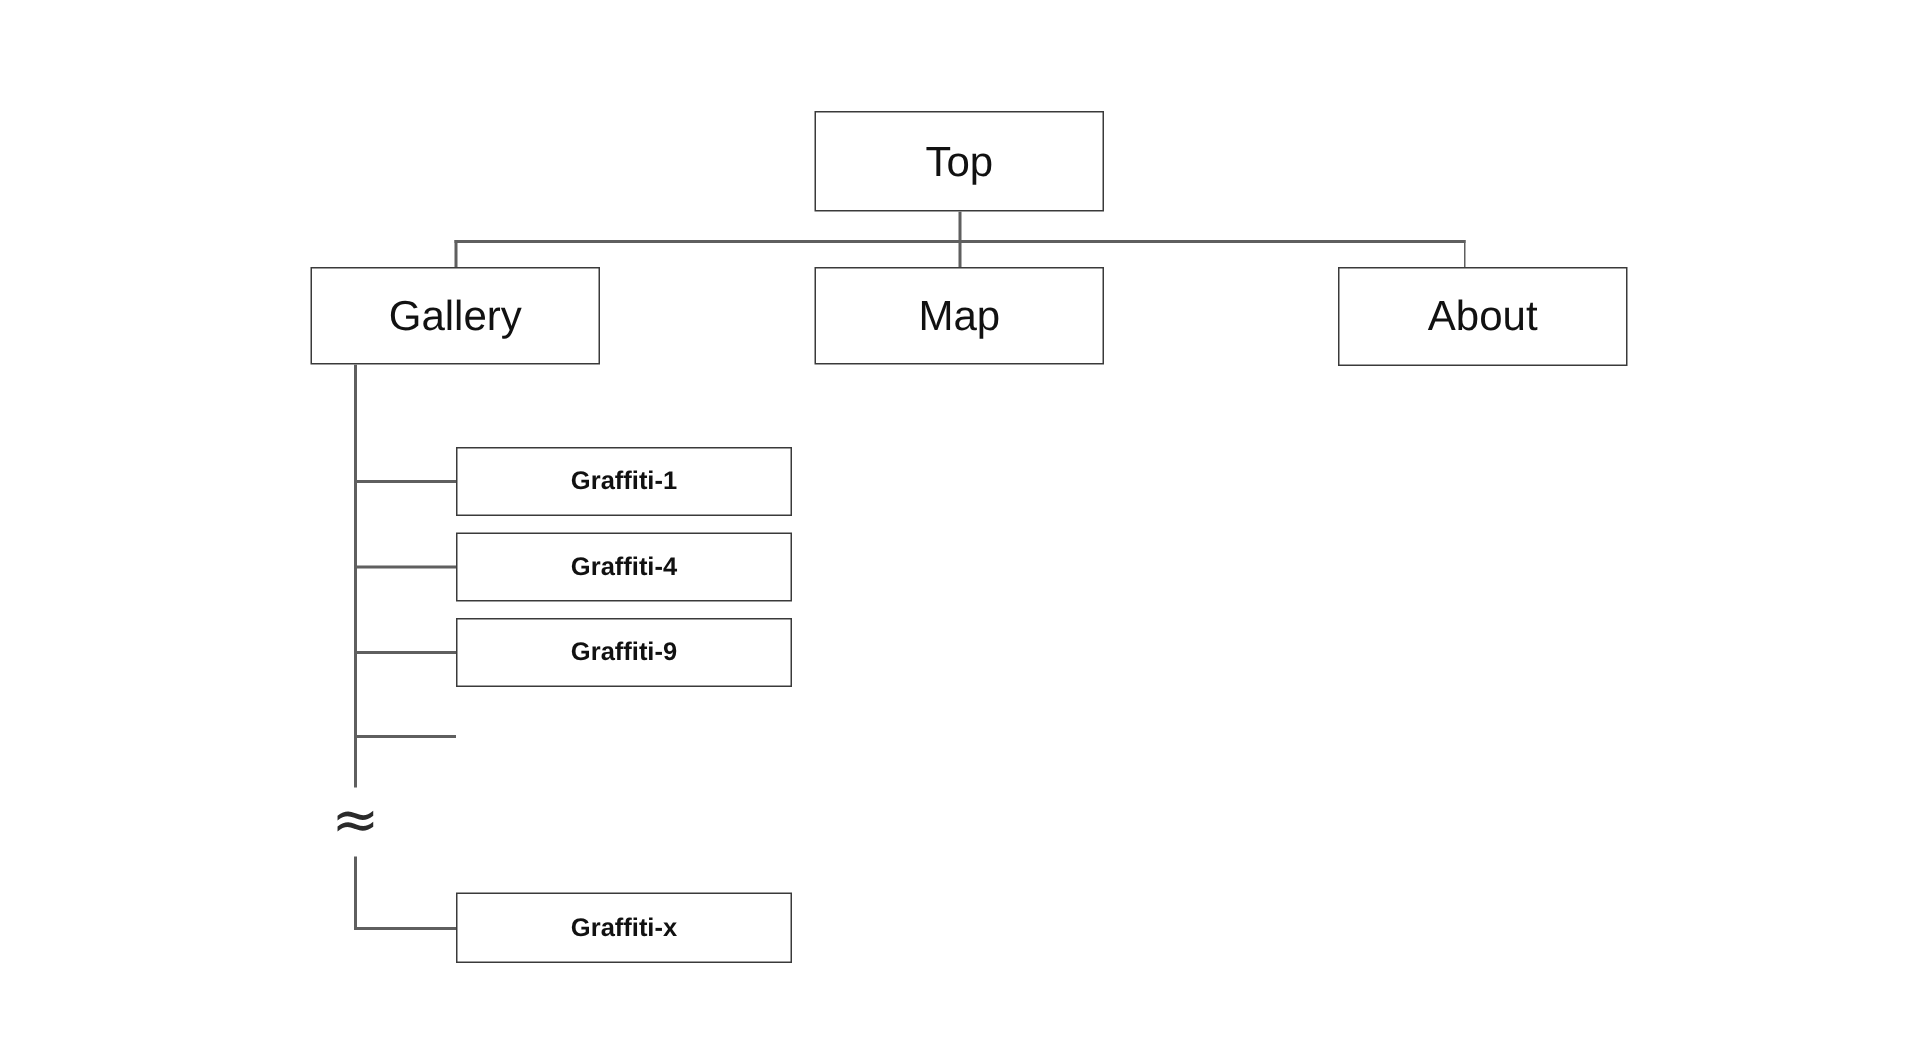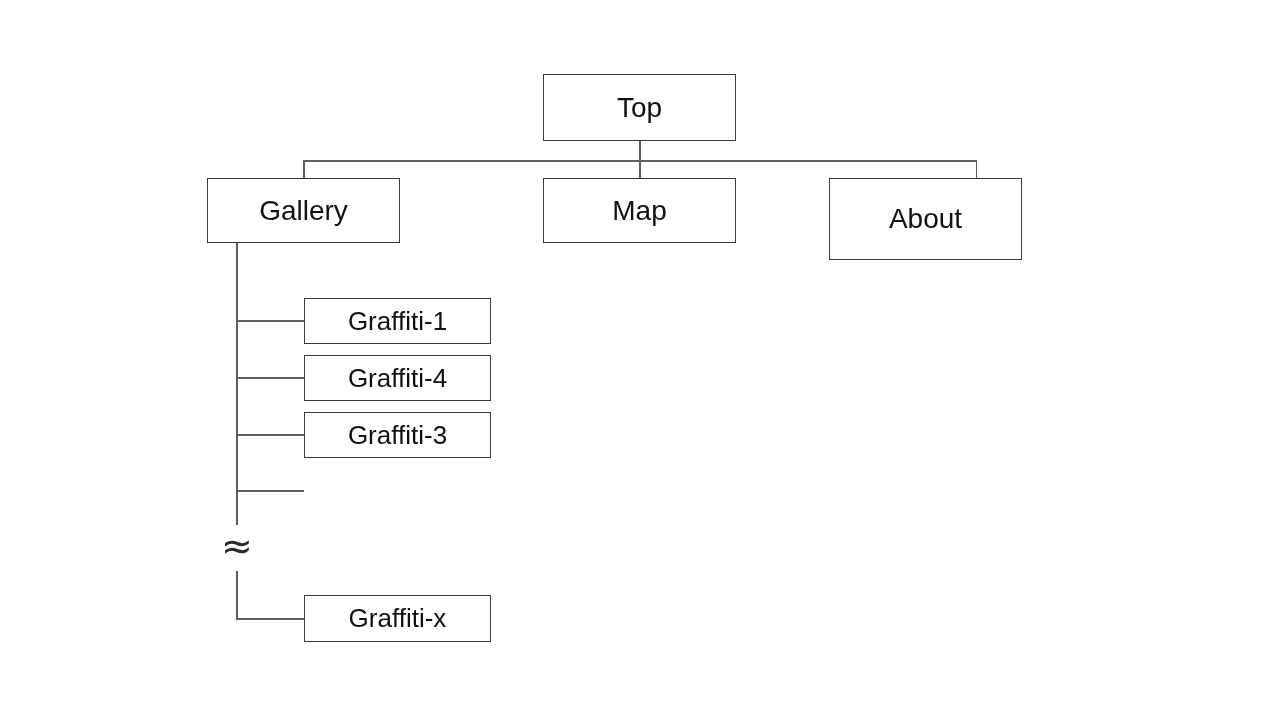--- a/index.html
+++ b/index.html
@@ -24,24 +24,25 @@
     justify-content: center;
     color: #111111;
     box-sizing: border-box;
   }
   .node.big {
     width: 193px;
     height: 67px;
     font-size: 28px;
   }
   .node.small {
-    width: 187px;
+    width: 224px;
     height: 46px;
-    font-size: 26px;
+    font-size: 17px;
     border-width: 1.5px;
+    font-weight: bold;
   }
   .line {
     position: absolute;
     background: #5f5f5f;
   }
   .line.h { height: 1.5px; }
   .line.v { width: 1.5px; }
   .break-symbol {
     position: absolute;
     left: 237px;
@@ -77,30 +78,30 @@
   <div class="node big" style="left:543px; top:74px;">
     <span>Top</span>
   </div>
 
   <div class="node big" style="left:207px; top:178px; height:65px;">
     <span>Gallery</span>
   </div>
   <div class="node big" style="left:543px; top:178px; height:65px;">
     <span>Map</span>
   </div>
-  <div class="node big" style="left:829px; top:178px; height:82px;">
+  <div class="node big" style="left:892px; top:178px; height:66px;">
     <span>About</span>
   </div>
 
   <div class="node small" style="left:304px; top:298px;">
     <span>Graffiti-1</span>
   </div>
   <div class="node small" style="left:304px; top:355px;">
     <span>Graffiti-4</span>
   </div>
   <div class="node small" style="left:304px; top:412px;">
-    <span>Graffiti-3</span>
+    <span>Graffiti-9</span>
   </div>
   <div class="node small" style="left:304px; top:595px; height:47px;">
     <span>Graffiti-x</span>
   </div>
 
 </div>
 
 </body></html>

